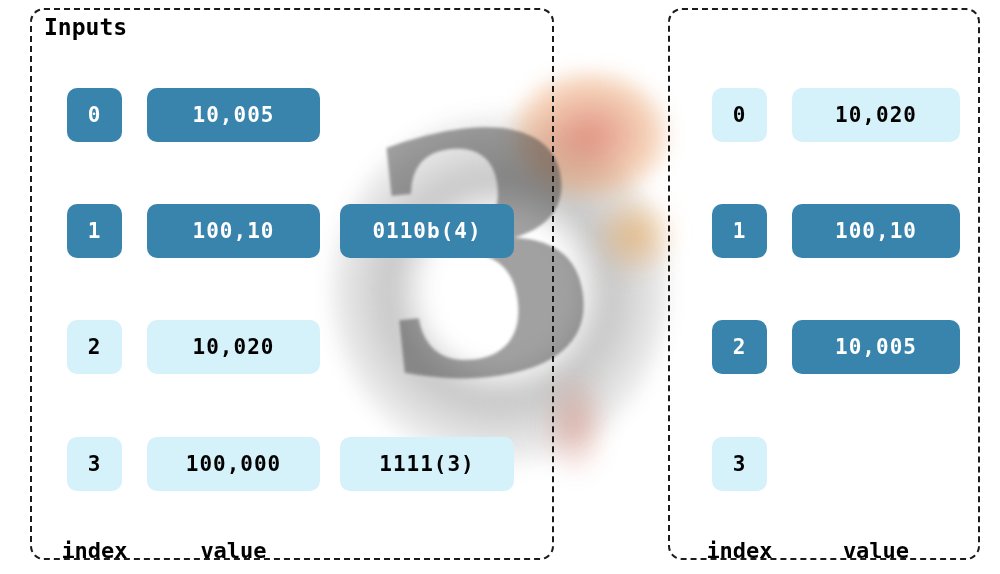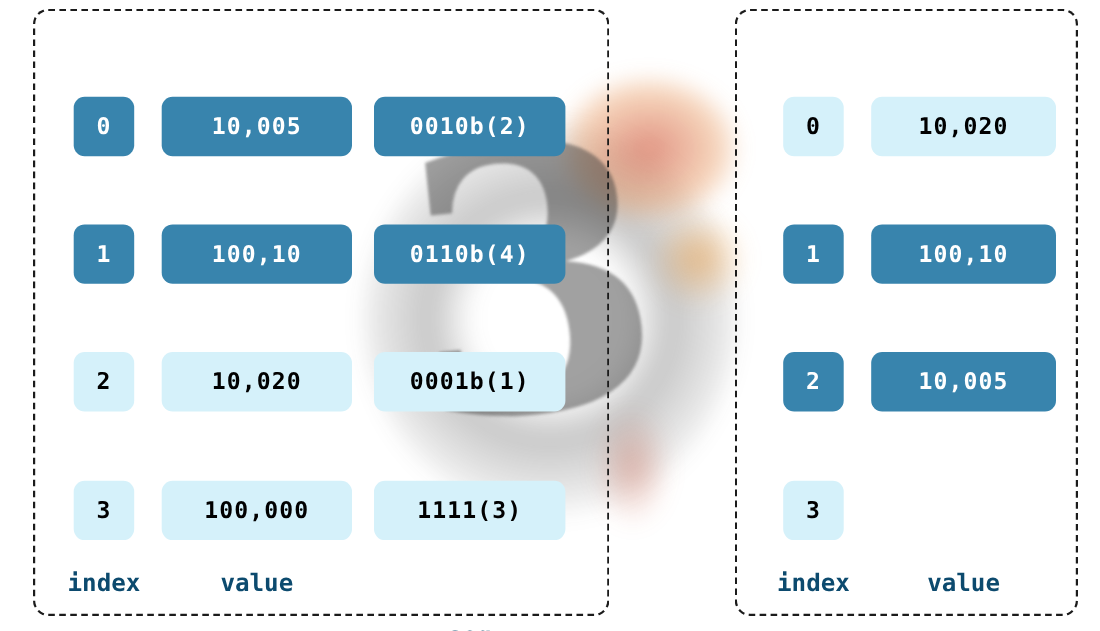--- a/index.html
+++ b/index.html
@@ -48,60 +48,59 @@
 
   
   .panel-inputs .c-index { left:35px;  width:55px;  }
   .panel-inputs .c-value { left:115px; width:173px; }
   .panel-inputs .c-seq   { left:308px; width:174px; }
 
   
   .panel-outputs .c-index { left:42px;  width:55px;  }
   .panel-outputs .c-value { left:122px; width:168px; }
 
-  .col-label { position:absolute; top:500px; height:40px;
+  .col-label { position:absolute; top:520px; height:40px;
                display:flex; align-items:center; justify-content:center;
-               font-size:22px; font-weight:bold; color:#0c4a6e; }
+               font-size:22px; font-weight:bold; color:#000000; }
   .panel-inputs .l-index { left:25px;  width:75px;  }
   .panel-inputs .l-value { left:115px; width:173px; }
   .panel-inputs .l-seq   { left:308px; width:174px;margin-top:48px; }
   .panel-outputs .l-index { left:32px;  width:75px;  }
   .panel-outputs .l-value { left:122px; width:168px; }
 </style>
 </head>
 <body>
 
 <div class="stage">
 
   <div class="watermark">
     <div class="blob blob-gray"></div>
     <div class="blob blob-red"></div>
     <div class="blob blob-orange"></div>
     <div class="blob blob-drip"></div>
     <div class="wm-glyph">3</div>
   </div>
 
   <div class="panel panel-inputs">
+    <div class="panel-title">Inputs</div>
 
     <div class="row row-0">
       <div class="pill c-index dark">0</div>
       <div class="pill c-value dark">10,005</div>
-      <div class="pill c-seq dark">0010b(2)</div>
     </div>
 
     <div class="row row-1">
       <div class="pill c-index dark">1</div>
       <div class="pill c-value dark">100,10</div>
       <div class="pill c-seq dark">0110b(4)</div>
     </div>
 
     <div class="row row-2">
       <div class="pill c-index">2</div>
       <div class="pill c-value">10,020</div>
-      <div class="pill c-seq">0001b(1)</div>
     </div>
 
     <div class="row row-3">
       <div class="pill c-index">3</div>
       <div class="pill c-value">100,000</div>
       <div class="pill c-seq">1111(3)</div>
     </div>
 
     <div class="col-label l-index">index</div>
     <div class="col-label l-value">value</div>

